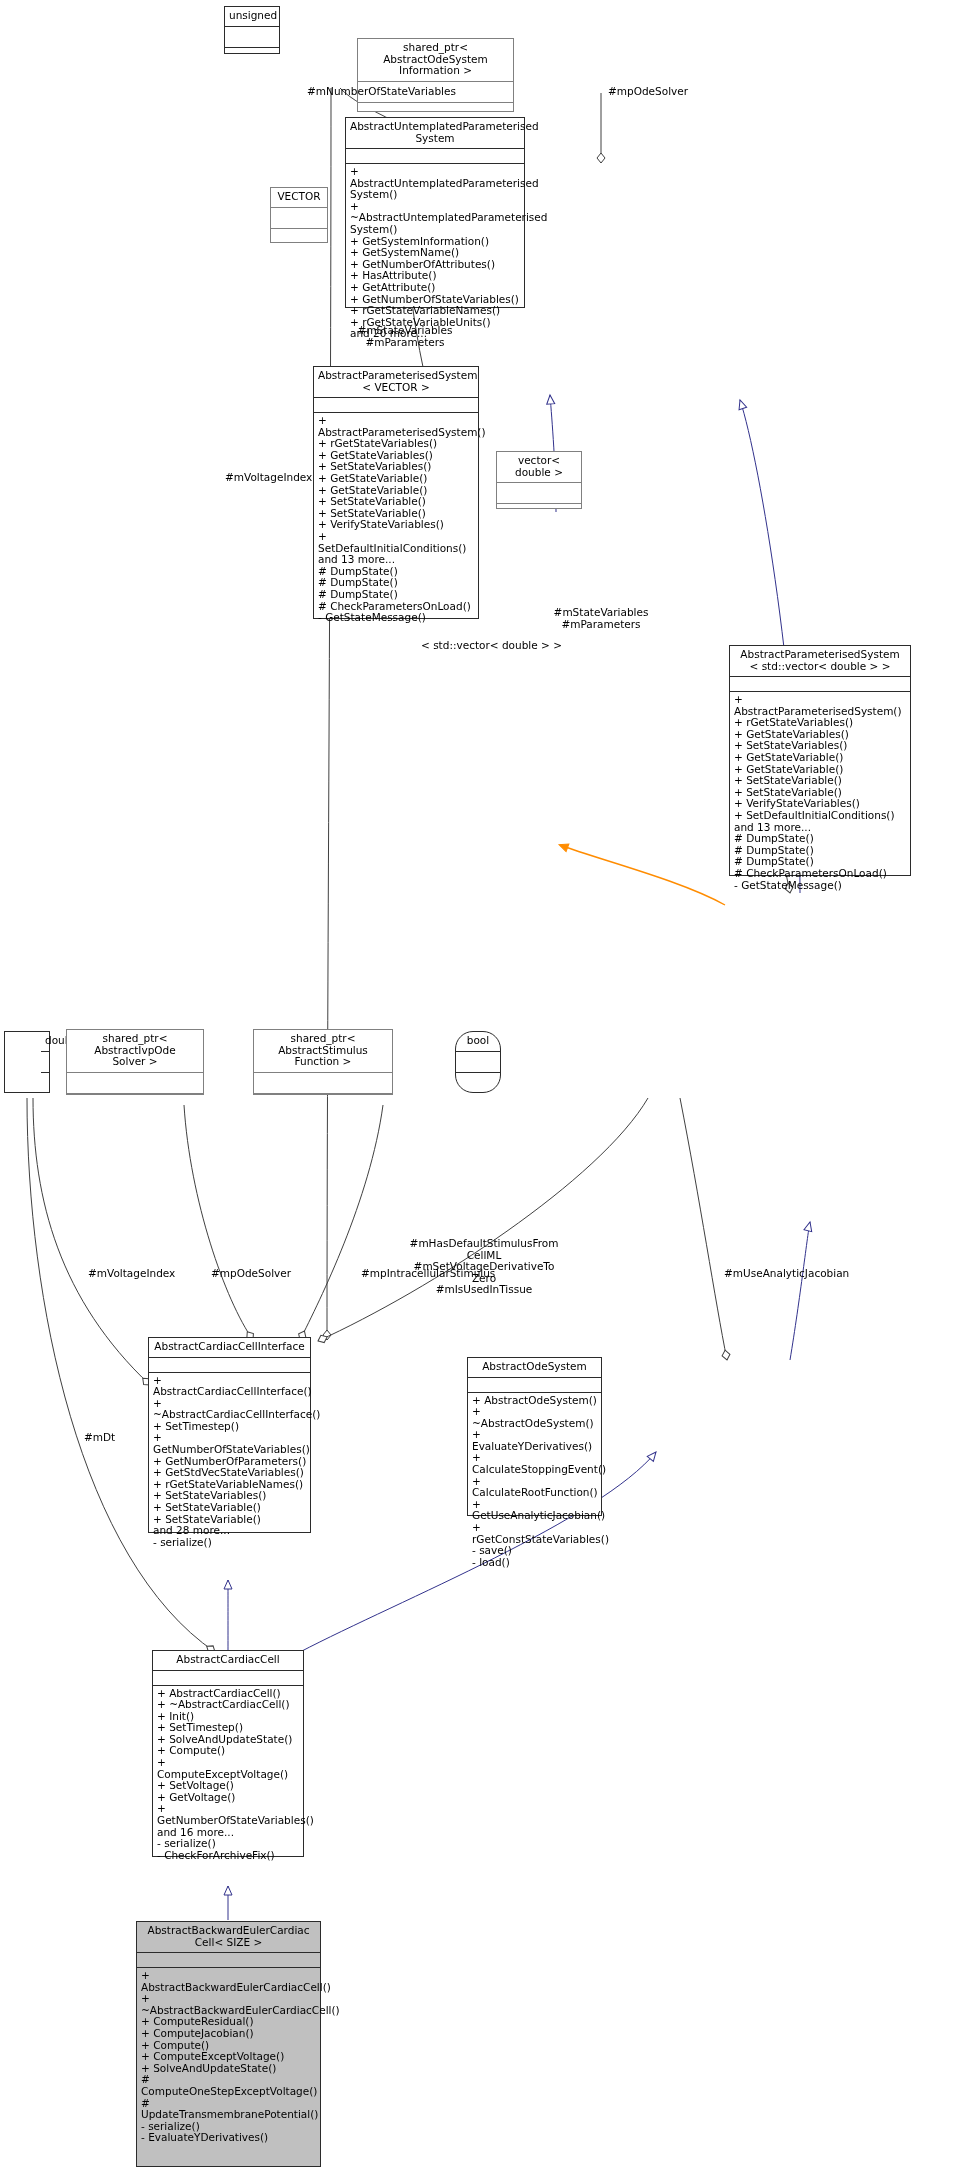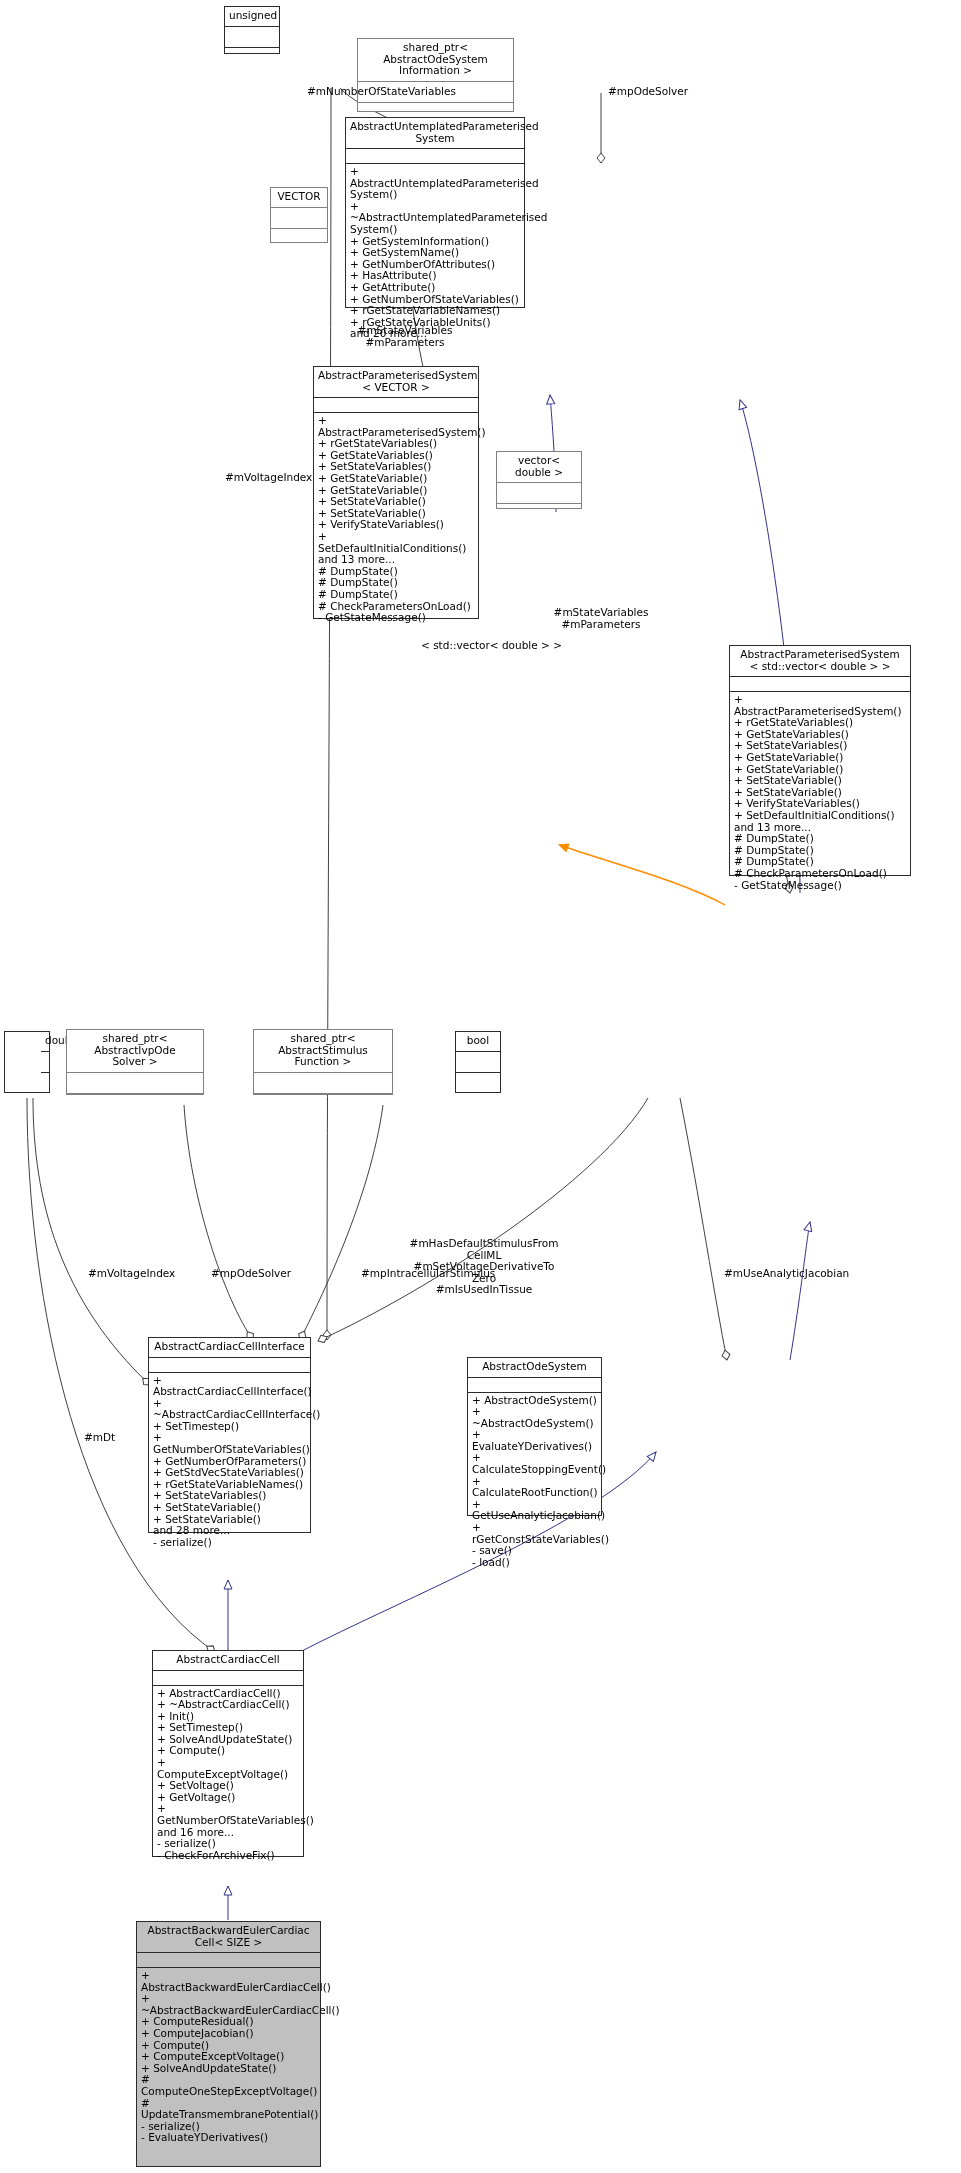--- a/index.html
+++ b/index.html
@@ -224,21 +224,21 @@
     <div class="ops"></div>
   </div>
 
   <div class="node empty" style="left:253px;top:1029px;width:140px;height:66px;">
     <div class="title">shared_ptr&lt; AbstractStimulus
 Function &gt;</div>
     <div class="attrs"></div>
     <div class="ops"></div>
   </div>
 
-  <div class="node solid empty" style="left:455px;top:1031px;width:46px;height:62px;">
+  <div class="node solid empty" style="left:455px;top:1031px;width:46px;height:62px;border-radius:18px;">
     <div class="title">bool</div>
     <div class="attrs"></div>
     <div class="ops"></div>
   </div>
 
   <div class="node solid" style="left:148px;top:1337px;width:163px;height:196px;">
     <div class="title">AbstractCardiacCellInterface</div>
     <div class="attrs"></div>
     <div class="ops">
       <div>+ AbstractCardiacCellInterface()</div>

